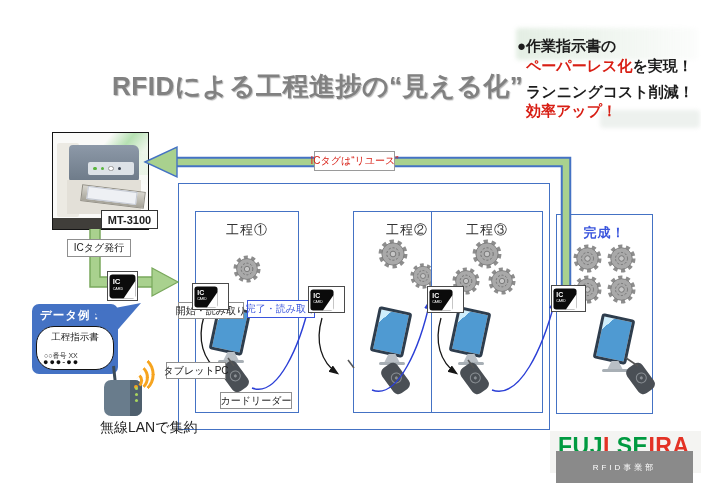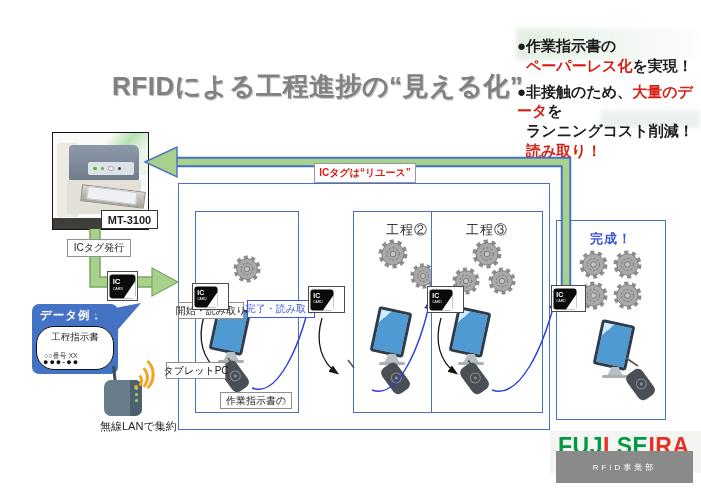--- a/index.html
+++ b/index.html
@@ -34,21 +34,21 @@
   .led.g{background:#58b43c}.led.w{background:#fff;border:.5px solid #9a9a9a}.led.d{background:#394250}
   .pr-mid{left:14px;top:47px;width:74px;height:34px;background:#e3e0d8;}
   .pr-tray{left:28px;top:55px;width:62px;height:15px;background:linear-gradient(#d8d6ce,#a5a298);border:1px solid #8f8c83;transform:rotate(7deg);}
   .pr-card{left:34px;top:56px;width:48px;height:11px;background:#eef0f4;border:1px solid #c3c8d2;transform:rotate(7deg);}
   .pr-base{left:0;bottom:0;width:100%;height:11px;background:#403e3a;}
   
   .tag-label{position:absolute;z-index:40;background:#fff;border:1px solid #8f8f8f;color:#222;
              display:flex;align-items:center;justify-content:center;font-size:10px;white-space:nowrap;box-sizing:border-box;}
   .lbl-model{left:101px;top:210px;width:57px;height:19px;font-size:11px;font-weight:bold;border-color:#333;}
   .lbl-issue{left:67px;top:239px;width:64px;height:18px;font-size:10px;}
-  .lbl-reuse{left:314px;top:163px;width:102px;height:20px;font-size:10px;font-weight:bold;color:#d81e14;border-color:#9a9a9a;}
+  .lbl-reuse{left:314px;top:151px;width:81px;height:20px;font-size:10px;font-weight:normal;color:#d81e14;border-color:#9a9a9a;}
   .lbl-start{left:178px;top:302px;width:66px;height:17px;}
   .lbl-finish{left:247px;top:300px;width:68px;height:18px;color:#3a55dd;border:1.2px solid #3a55dd;}
   .lbl-tablet{left:166px;top:362px;width:60px;height:17px;}
   .lbl-reader{left:220px;top:392px;width:72px;height:17px;}
   
   .intake{position:absolute;left:178px;top:183px;width:370px;height:245px;border:1.3px solid #4472c4;z-index:10;background:transparent;}
   .intake-title{position:absolute;left:178px;top:187px;width:370px;text-align:center;font-size:17px;color:#141414;letter-spacing:2px;z-index:12;}
   .station{position:absolute;border:1.2px solid #4472c4;background:#fff;z-index:11;box-sizing:border-box;}
   .station-title{position:absolute;left:0;top:9px;width:100%;text-align:center;font-size:13px;color:#333;letter-spacing:1px;}
   .station.complete .station-title{color:#3a55dd;font-weight:bold;}
@@ -80,21 +80,21 @@
   .rt-ant{left:9px;top:0;width:2.5px;height:18px;background:#3d4c59;transform:rotate(-6deg);}
   .rt-body{left:0;top:14px;width:38px;height:36px;background:#697c8c;border-radius:7px;}
   .rt-body::after{content:"";position:absolute;right:0;top:0;width:12px;height:36px;background:#4e5f6d;border-radius:0 7px 7px 0;}
   .rt-body::before{content:"";position:absolute;right:4px;top:7px;width:3px;height:3px;background:#a8d55e;border-radius:50%;
                    box-shadow:0 6px 0 #a8d55e,0 12px 0 #a8d55e;z-index:2;}
   .rt-wifi i{position:absolute;border:3px solid #f6a41f;border-width:3px 3px 0 0;border-radius:0 100% 0 0;transform:rotate(45deg);}
   .rt-w1{left:32px;top:10px;width:6px;height:6px;}
   .rt-w2{left:33px;top:4px;width:12px;height:12px;}
   .rt-w3{left:34px;top:-2px;width:18px;height:18px;}
   .rt-dot{left:30px;top:19px;width:4px;height:4px;background:#f6a41f;border-radius:50%;position:absolute;}
-  .lan-label{position:absolute;left:100px;top:419px;font-size:11px;color:#222;z-index:10;}
+  .lan-label{position:absolute;left:100px;top:419px;font-size:14px;color:#222;z-index:10;}
   
   .overlay{position:absolute;left:0;top:0;z-index:30;pointer-events:none;}
   
   .logo-bg{position:absolute;left:550px;top:431px;width:151px;height:42px;background:#f4f4f2;z-index:9;}
   .logo-text{position:absolute;left:558px;top:433px;font-size:23px;font-weight:bold;letter-spacing:.5px;z-index:10;white-space:pre;}
   .logo-bar{position:absolute;left:556px;top:451px;width:137px;height:32px;background:#8a8a8a;z-index:10;
             display:flex;align-items:center;justify-content:center;}
   .logo-dept{font-size:8px;color:#fff;letter-spacing:3px;}
 </style>
 </head>
@@ -106,22 +106,21 @@
   <div class="wm wm2"></div>
 
   <h1 class="title">RFIDによる工程進捗の“見える化”</h1>
 
   <div class="benefits" id="benefits">
       <div class="benefit">
         <div class="bline"><span>●作業指示書の</span></div>
         <div class="bline indent"><span class="red">ペーパーレス化</span><span>を実現！</span></div>
       </div>
       <div class="benefit">
-        <div class="bline"><span>●非接触のため、</span><span class="red">大量のデータ</span><span>を</span></div>
-        <div class="bline indent"><span>ランニングコスト削減！</span><span class="red">読み取り！</span></div>
+        <div class="bline indent"><span>ランニングコスト削減！</span><span class="red">効率アップ！</span></div>
       </div>
     </div>
 
   <div class="printer">
     <div class="pr-streak1"></div>
     <div class="pr-streak2"></div>
     <div class="pr-left"></div>
     <div class="pr-top">
       <div class="pr-panel">
         <i class="led g"></i>
@@ -136,20 +135,21 @@
     <div class="pr-base"></div>
   </div>
 
   <div class="tag-label lbl-model">MT-3100</div>
   <div class="tag-label lbl-issue">ICタグ発行</div>
   <div class="tag-label lbl-reuse">ICタグは“リユース”</div>
 
   <div class="intake"></div>
   <div id="stations">
       <div class="station" style="left: 195px; top: 211px; width: 104px; height: 202px;">
+        <div class="station-title">工程①</div>
         <div class="gears">
           <svg viewBox="0 0 36 36" class="gear-svg" style="left: 33px; top: 16px; width: 30px; height: 30px;">
             <use href="#gear"></use>
           </svg>
         </div>
         <div class="tablet" style="left: 17px; top: 95px;">
           <div class="t-screen"></div>
           <div class="t-stand"></div>
           <div class="t-base"></div>
         </div>
@@ -191,21 +191,21 @@
         </div>
         <div class="tablet" style="left: 21px; top: 97px;">
           <div class="t-screen"></div>
           <div class="t-stand"></div>
           <div class="t-base"></div>
         </div>
         <div class="reader" style="left: 33px; top: 151px;">
           <i></i>
         </div>
       </div>
-      <div class="station complete" style="left: 556px; top: 214px; width: 110px; height: 200px; margin-top: 6px;">
+      <div class="station complete" style="left: 556px; top: 214px; width: 97px; height: 200px;">
         <div class="station-title">完成！</div>
         <div class="gears">
           <svg viewBox="0 0 36 36" class="gear-svg" style="left: 15px; top: 2px; width: 31px; height: 31px;">
             <use href="#gear"></use>
           </svg>
           <svg viewBox="0 0 36 36" class="gear-svg" style="left: 49px; top: 2px; width: 31px; height: 31px;">
             <use href="#gear"></use>
           </svg>
           <svg viewBox="0 0 36 36" class="gear-svg" style="left: 15px; top: 33px; width: 31px; height: 31px;">
             <use href="#gear"></use>
@@ -221,21 +221,21 @@
         </div>
         <div class="reader" style="left: 74px; top: 148px;">
           <i></i>
         </div>
       </div>
     </div>
 
   <div class="tag-label lbl-start">開始・読み取り</div>
   <div class="tag-label lbl-finish">完了・読み取り</div>
   <div class="tag-label lbl-tablet">タブレットPC</div>
-  <div class="tag-label lbl-reader">作業指示書の</div>
+  <div class="tag-label lbl-reader">カードリーダー</div>
 
   <div class="dcard">
     <div class="dcard-title">データ例：</div>
     <div class="ddoc">
       <div class="ddoc-title">工程指示書</div>
       <div class="ddoc-num">○○番号 XX</div>
       <div class="ddoc-dots">●●●-●●</div>
     </div>
   </div>
 

